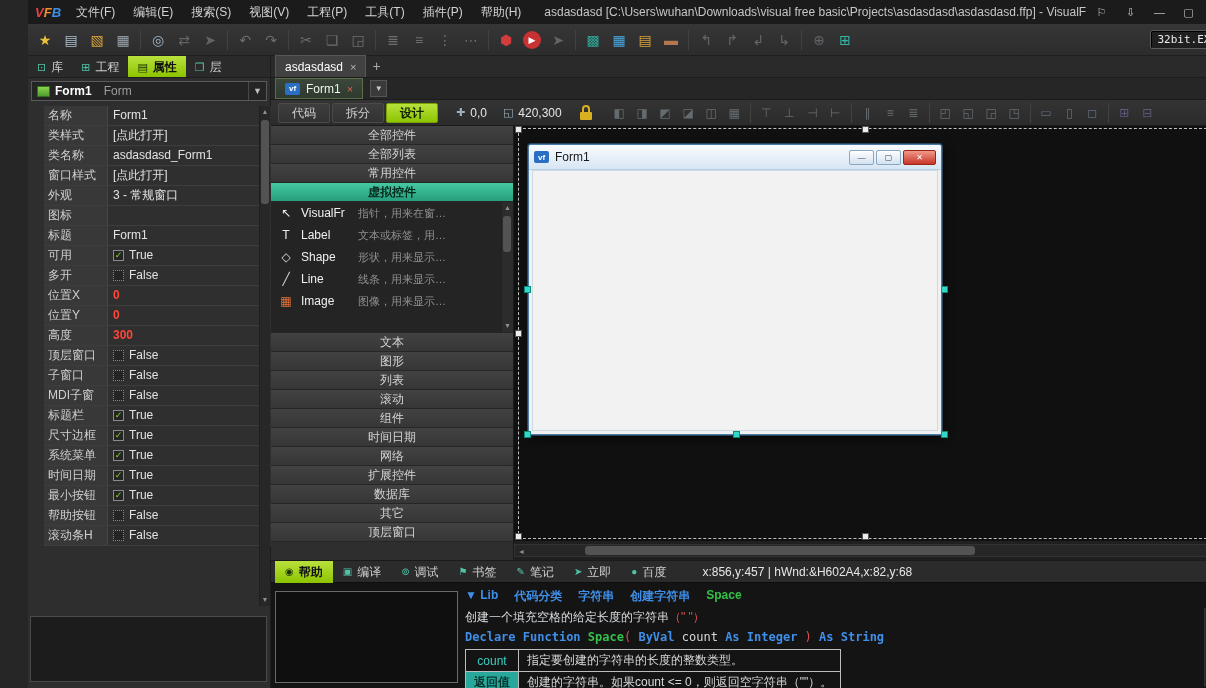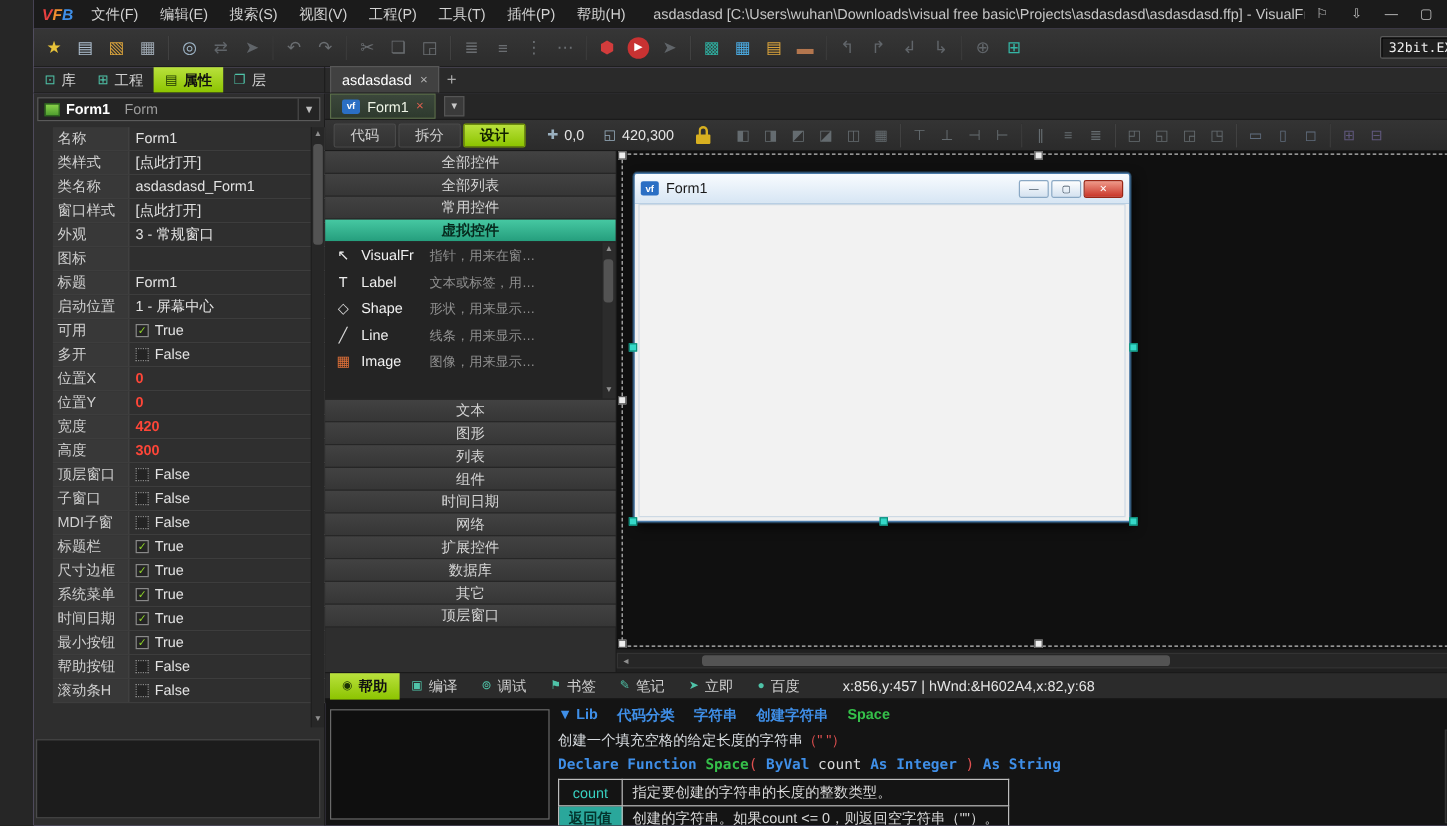--- a/index.html
+++ b/index.html
@@ -324,24 +324,20 @@
         </div>
         <div class="prow">
           <div class="plabel">图标</div>
           <div class="pvalue"></div>
         </div>
         <div class="prow">
           <div class="plabel">标题</div>
           <div class="pvalue">Form1</div>
         </div>
         <div class="prow">
-          <div class="plabel">启动位置</div>
-          <div class="pvalue">1 - 屏幕中心</div>
-        </div>
-        <div class="prow">
           <div class="plabel">可用</div>
           <div class="pvalue">
             <span class="checkwrap">
               <span class="cbox">✓</span>
               <span>True</span>
             </span>
           </div>
         </div>
         <div class="prow">
           <div class="plabel">多开</div>
@@ -352,24 +348,20 @@
             </span>
           </div>
         </div>
         <div class="prow">
           <div class="plabel">位置X</div>
           <div class="pvalue num">0</div>
         </div>
         <div class="prow">
           <div class="plabel">位置Y</div>
           <div class="pvalue num">0</div>
-        </div>
-        <div class="prow">
-          <div class="plabel">宽度</div>
-          <div class="pvalue num">420</div>
         </div>
         <div class="prow">
           <div class="plabel">高度</div>
           <div class="pvalue num">300</div>
         </div>
         <div class="prow">
           <div class="plabel">顶层窗口</div>
           <div class="pvalue">
             <span class="checkwrap">
               <span class="cbox unchecked"></span>
@@ -564,20 +556,21 @@
         <div class="ctrl-scroll">
           <span class="sb-up">▲</span>
           <div class="thumb"></div>
           <span class="sb-down">▼</span>
         </div>
       </div>
       <div id="catsBottom">
           <div class="cat">文本</div>
           <div class="cat">图形</div>
           <div class="cat">列表</div>
+          <div class="cat">滚动</div>
           <div class="cat">组件</div>
           <div class="cat">时间日期</div>
           <div class="cat">网络</div>
           <div class="cat">扩展控件</div>
           <div class="cat">数据库</div>
           <div class="cat">其它</div>
           <div class="cat">顶层窗口</div>
         </div>
     </div>
 

